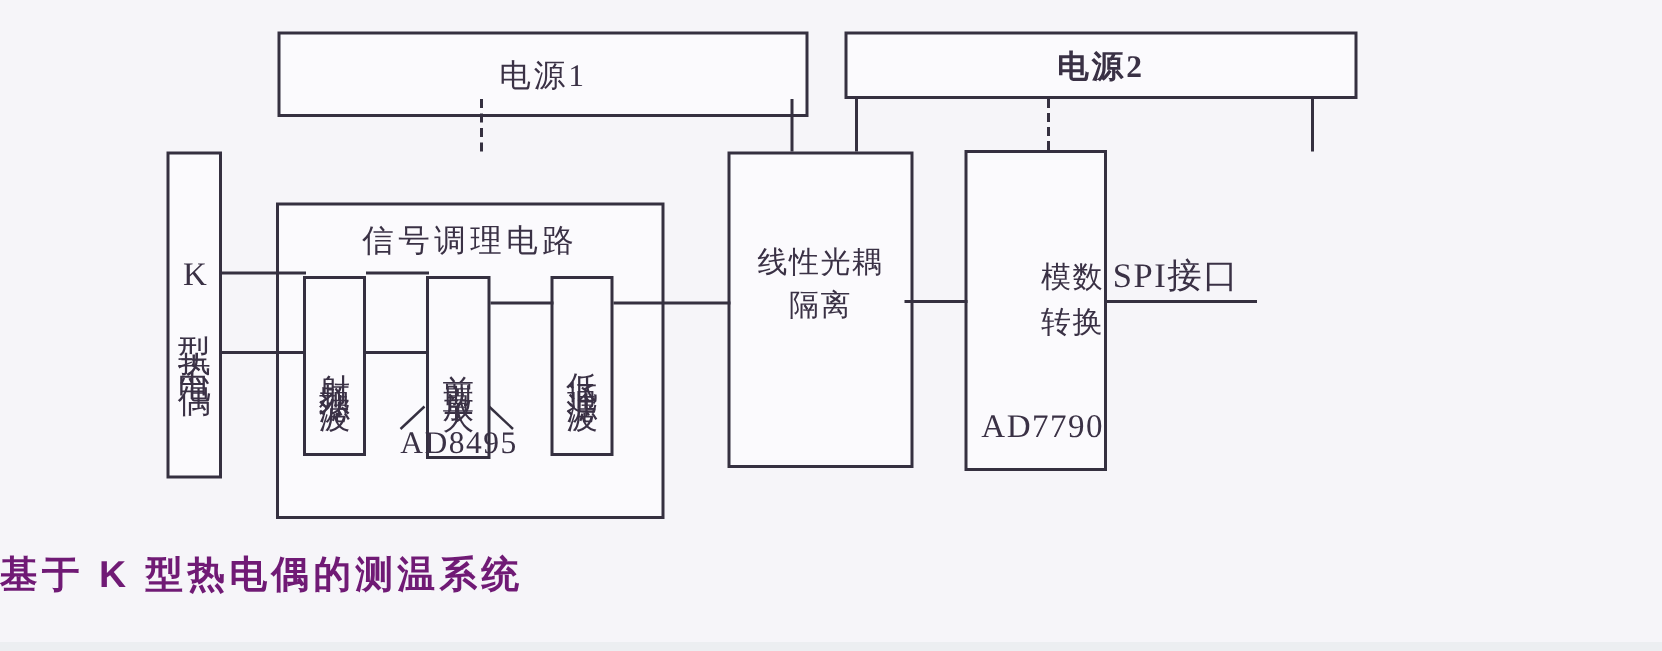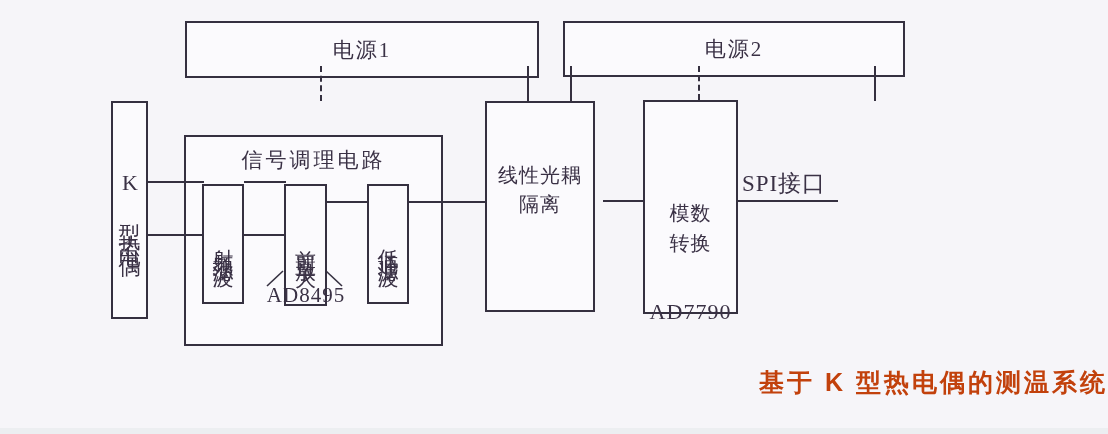--- a/index.html
+++ b/index.html
@@ -42,39 +42,39 @@
   .vwire{position:absolute;width:2px;background:var(--line);}
   .vwire-dashed{
     position:absolute;width:0;
     border-left:2px dashed var(--line);
   }
   .floating-label{
     position:absolute;text-align:center;font-size:23px;letter-spacing:1px;
   }
   .callout-svg{position:absolute;}
   .caption{
-    position:absolute;left:0;width:100%;text-align:right;
+    position:absolute;left:0;width:100%;text-align:left;
     font-family:"Liberation Sans","DejaVu Sans",sans-serif;
-    font-weight:700;font-size:25px;letter-spacing:3px;color:#c2410c;
+    font-weight:700;font-size:25px;letter-spacing:3px;color:#701a75;
   }
   .bottom-strip{
     position:absolute;left:0;bottom:0;width:100%;height:6px;
     background:#eceef1;
   }
 </style>
 </head>
 <body>
 
 <div class="stage">
 
   <div class="box power" style="left:185px;top:21px;width:354px;height:57px;">
     <span>电源1</span>
   </div>
 
-  <div class="box power" style="left:563px;top:21px;width:342px;height:56px;">
+  <div class="box power" style="left:563px;top:21px;width:342px;height:45px;font-weight:bold;">
     <span>电源2</span>
   </div>
 
   <div class="box" style="left:111px;top:101px;width:37px;height:218px;">
     <span class="vtext k-spacing">K型热电偶</span>
   </div>
 
   <div class="box sc-box" style="left:184px;top:101px;width:259px;height:211px;">
     <div class="sc-title">信号调理电路</div>
 
@@ -90,26 +90,26 @@
       <span class="vtext f-spacing">低通滤波</span>
     </div>
   </div>
 
   <svg class="callout-svg" style="left:255px;top:270px;" width="100" height="18">
     <line x1="28" y1="1" x2="12" y2="16" stroke="#353040" stroke-width="1.6"></line>
     <line x1="71" y1="1" x2="87" y2="16" stroke="#353040" stroke-width="1.6"></line>
   </svg>
   <div class="floating-label chip" style="left:258px;top:283px;width:96px;font-size:21px;">AD8495</div>
 
-  <div class="box stackbox" style="left:485px;top:101px;width:110px;height:211px;padding-top:58px;">
+  <div class="box stackbox" style="left:485px;top:101px;width:124px;height:211px;padding-top:58px;">
     <div class="cline">线性光耦</div>
     <div class="cline">隔离</div>
   </div>
 
-  <div class="box stackbox" style="left:643px;top:100px;width:95px;height:214px;padding-top:96px;">
+  <div class="box stackbox" style="left:643px;top:100px;width:95px;height:214px;padding-top:68px;align-items:flex-end;">
     <div class="cline" style="line-height:30px;">模数</div>
     <div class="cline" style="line-height:30px;">转换</div>
     <div class="chip" style="margin-top:41px;font-size:22px;">AD7790</div>
   </div>
 
 
   <div class="floating-label" style="left:736px;top:168px;width:96px;">SPI接口</div>
 
   <div class="vwire-dashed" style="left:320px;top:66px;height:35px;"></div>
   <div class="vwire" style="left:527px;top:66px;height:35px;"></div>

